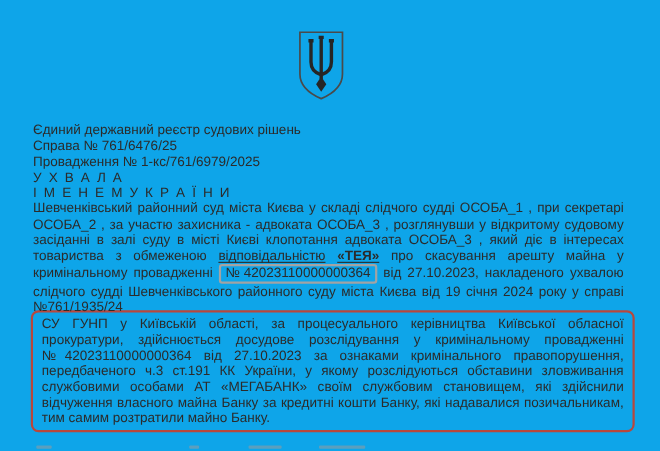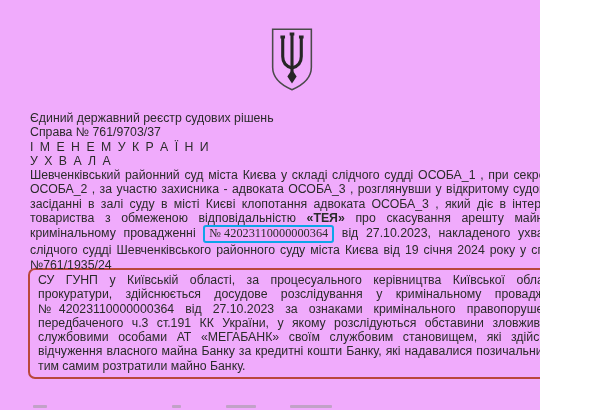--- a/index.html
+++ b/index.html
@@ -1,20 +1,20 @@
 <!DOCTYPE html>
 <html><head>
 <meta charset="utf-8">
 <style>
   html,body{margin:0;padding:0;background:#ffffff;}
   .doc{
     position:relative;
-    width:540px;height:410px;
+    width:600px;height:410px;
     overflow:hidden;
-    background:#f0abfc;
+    background:#0ea5e9;
     font-family:"Liberation Sans", sans-serif;
     color:#2b2b2b;
     font-size:12.3px;
     line-height:14.3px;
   }
   .emblem{
     position:absolute;
     top:27px;left:268px;
     width:48px;height:65px;
   }
@@ -23,31 +23,31 @@
     top:111px;left:30px;
     width:537px;
   }
   .hline{white-space:nowrap;}
   .spaced{letter-spacing:1.5px;}
   .intro{
     text-align:justify;
     margin:0;
   }
   .ulink{
+    text-decoration:underline;
     text-underline-offset:2px;
   }
   .bold{font-weight:bold;}
   .num-box{
-    border:2px solid #0ea5e9;
+    border:2px solid #a3a3a3;
     border-radius:3px;
     padding:0 4px 1px 4px;
     white-space:nowrap;
     display:inline-block;
     line-height:13px;
-    font-family:Liberation Serif, serif;
   }
   .resolution{margin:0;}
   .hl-box{
     border:2.5px solid #b9473c;
     border-radius:7px;
     margin:-4px -10px 0 -2px;
     padding:3px 8px 4px 8px;
     text-align:justify;
   }
   .cutoff{
@@ -78,23 +78,24 @@
         <path d="M18 13 V38 C18 47 23 51 30 53"></path>
         <path d="M42 13 V38 C42 47 37 51 30 53"></path>
         <path d="M15 13 H21 M39 13 H45 M27 9 H33"></path>
       </g>
       <path d="M30 55 L36 64 L30 73 L24 64 Z" fill="#262626"></path>
     </svg>
   </div>
 
   <div class="content">
     <div class="hline">Єдиний державний реєстр судових рішень</div>
-    <div class="hline">Справа № 761/9703/37</div>
+    <div class="hline">Справа № 761/6476/25</div>
+    <div class="hline">Провадження № 1-кс/761/6979/2025</div>
+    <div class="hline spaced">У Х В А Л А</div>
     <div class="hline spaced">І М Е Н Е М  У К Р А Ї Н И</div>
-    <div class="hline spaced">У Х В А Л А</div>
 
     <p class="intro">
       <span>Шевченківський районний суд міста Києва у складі слідчого судді ОСОБА_1 , при секретарі ОСОБА_2 , за участю захисника - адвоката ОСОБА_3 , розглянувши у відкритому судовому засіданні в залі суду в місті Києві клопотання адвоката ОСОБА_3 , який діє в інтересах товариства з обмеженою</span>
       <span class="ulink">відповідальністю</span>
       <span class="ulink bold">«ТЕЯ»</span>
       <span>про скасування арешту майна у кримінальному провадженні</span>
       <span class="num-box">№ 42023110000000364</span>
       <span>від 27.10.2023, накладеного ухвалою слідчого судді Шевченківського районного суду міста Києва від 19 січня 2024 року у справі №761/1935/24</span>
     </p>
 

